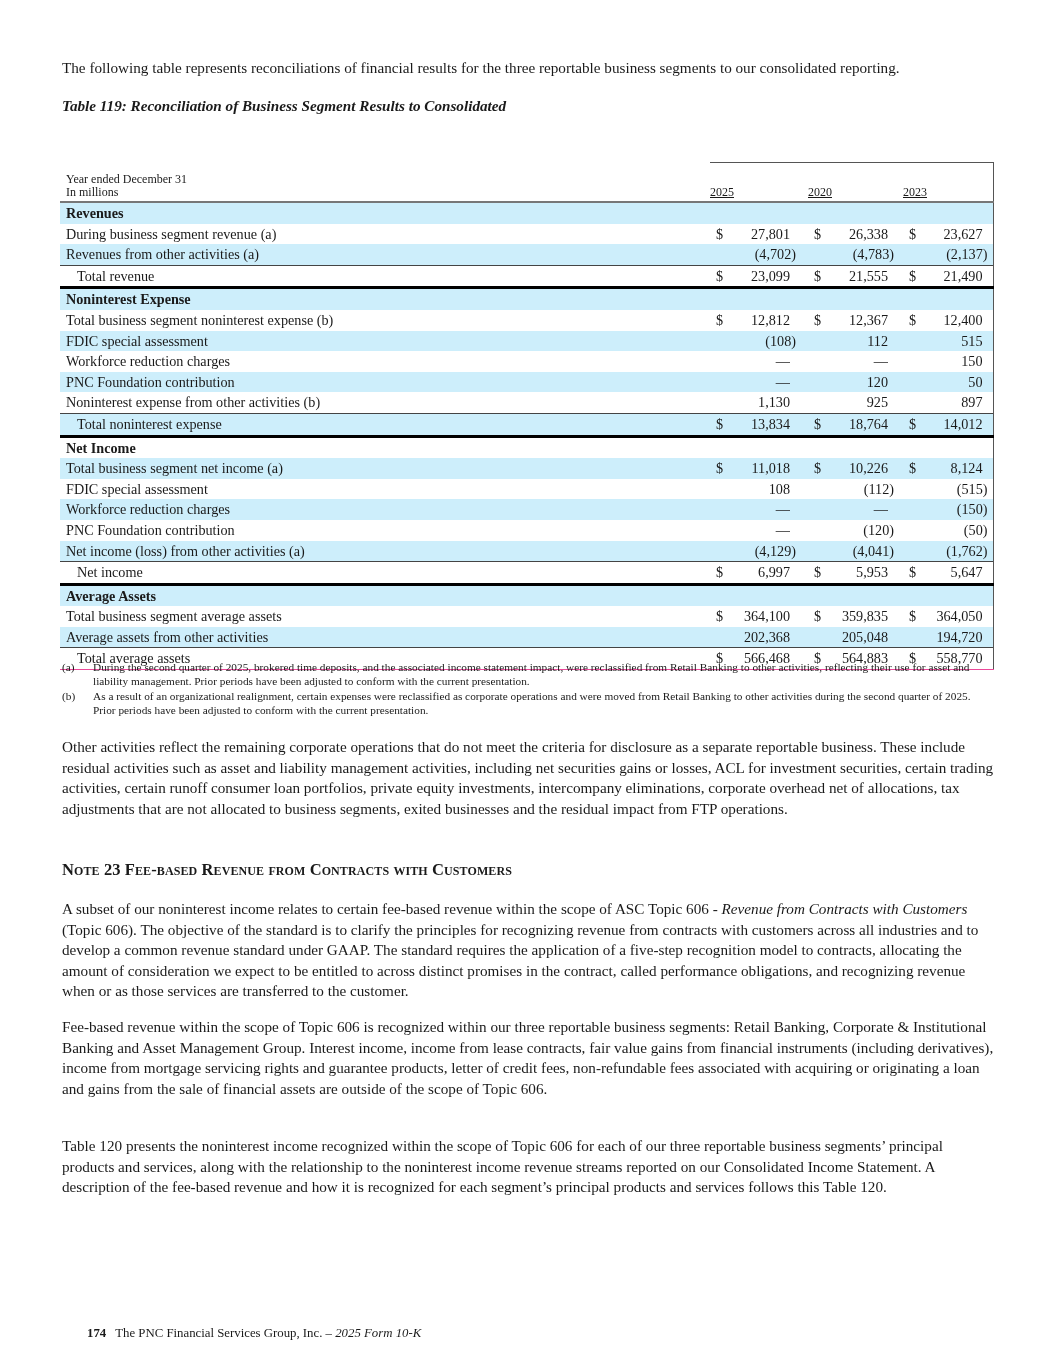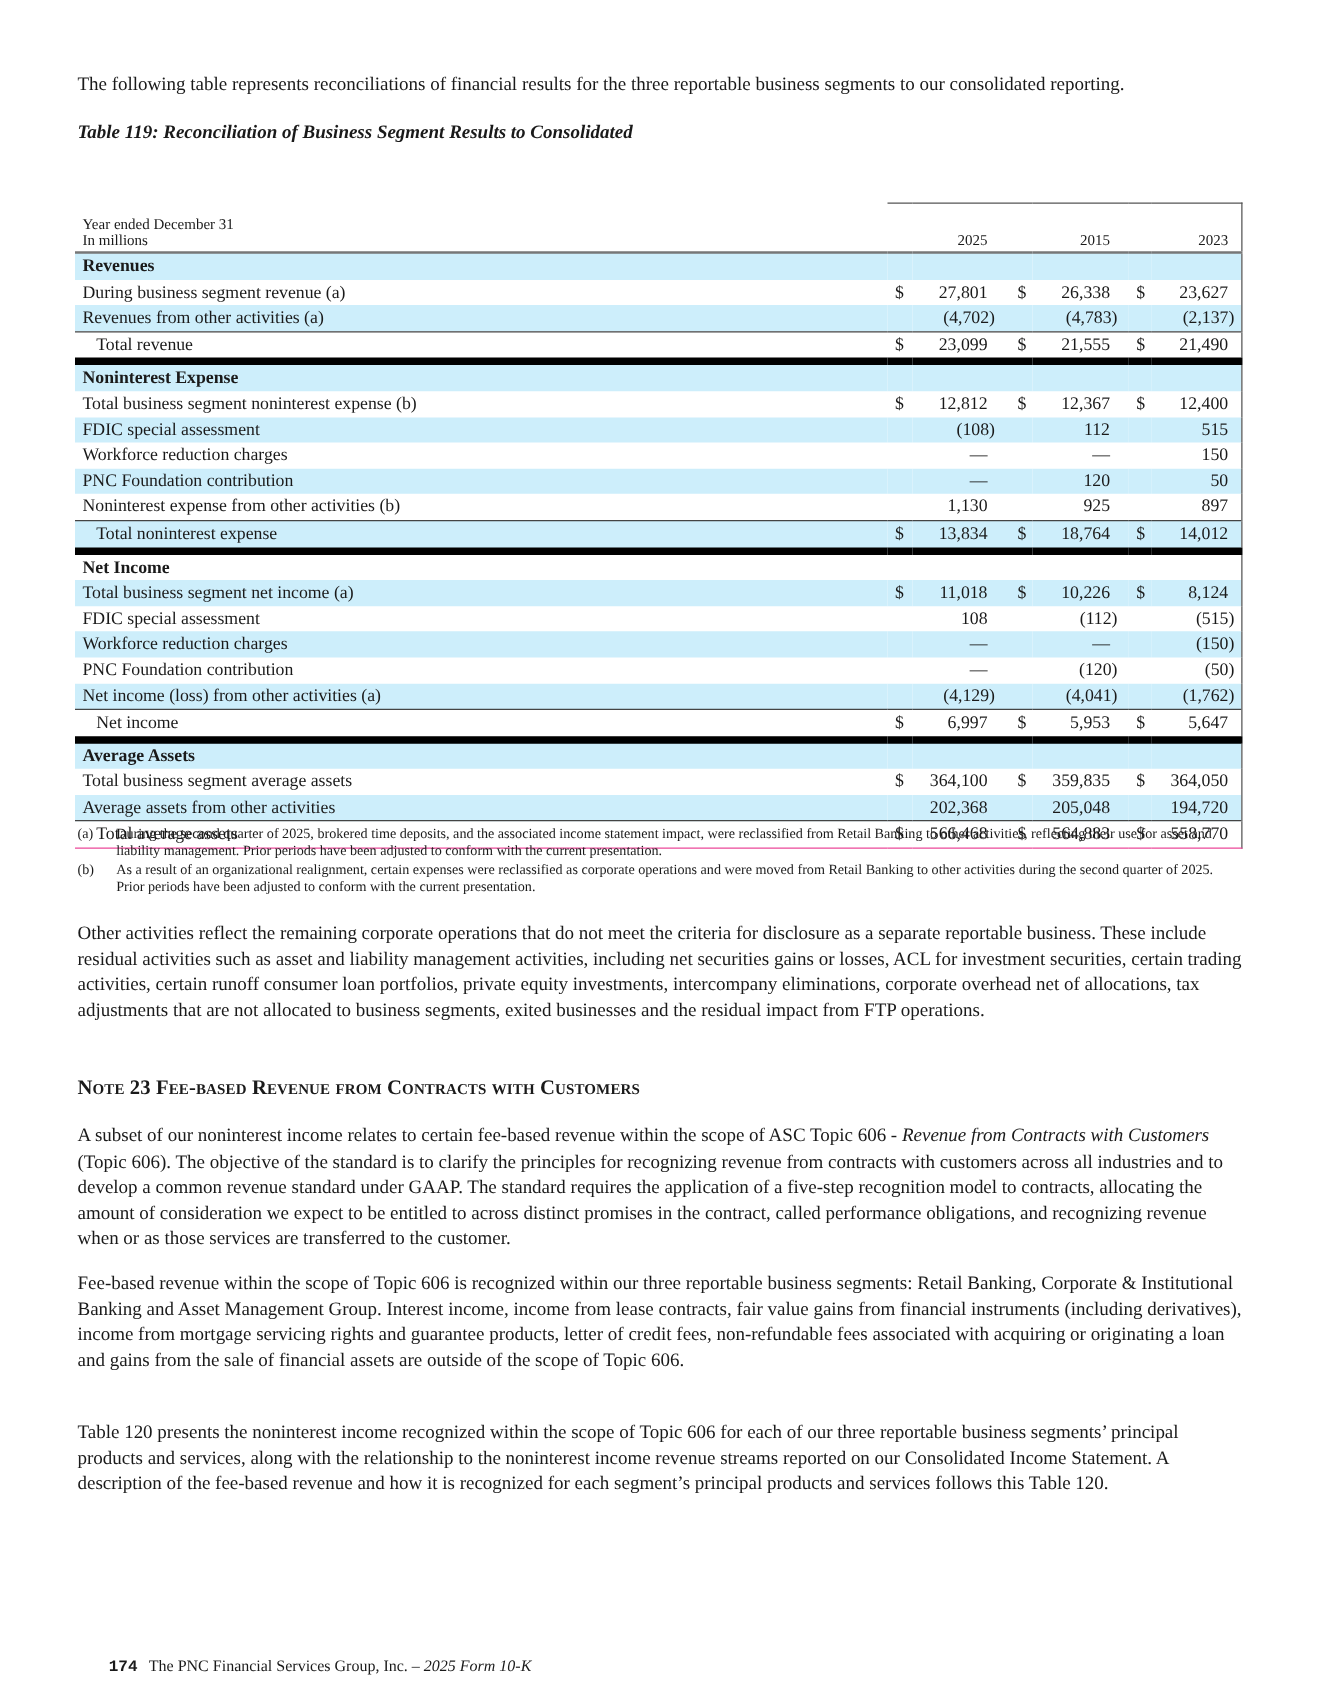--- a/index.html
+++ b/index.html
@@ -13,45 +13,45 @@
       font-size: 15.2px; font-weight: bold; font-style: italic;
       margin: 17px 0 0 0; line-height: 20px;
     }
     .fin-table {
       position: absolute; left: 60px; top: 162px; width: 933px;
       border-collapse: collapse; font-size: 14.2px; table-layout: fixed;
     }
     .fin-table td { padding: 0; height: 20.6px; line-height: 20.6px; white-space: nowrap; }
     .fin-table .hdr td { height: 36px; vertical-align: bottom; font-size: 12px; line-height: 13px; padding-bottom: 2px; }
     .hdr .hdr-label { padding-left: 6px; }
-    .hdr .yr { text-align: right; }
+    .hdr .yr { text-align: left; text-decoration: underline; }
     .hdr td.topline { border-top: 1.5px solid #555; }
     .hdr td.rightline { border-right: 1.5px solid #555; }
     .fin-table tr.blue td { background: #cdeefb; }
     .fin-table tr.underhdr td { border-top: 2px solid #777; }
-    .fin-table tr.section td { border-top: 6px solid #000000; }
+    .fin-table tr.section td { border-top: 3px solid #000000; }
     .fin-table tr.total td { border-top: 1.5px solid #444; }
     .fin-table tr.last td { border-bottom: 1px solid #ec4899; }
     .fin-table td.rb { border-right: 1.5px solid #555; }
     .lbl { padding-left: 6px !important; }
     .lbl.indent { padding-left: 17px !important; }
     .lbl.bold { font-weight: bold; }
     .cur { text-align: left; padding-left: 6px !important; }
     .num { text-align: right; }
     .footnotes { position: absolute; left: 62px; top: 660px; width: 930px; font-size: 11.3px; line-height: 14.3px; }
     .fn { display: flex; margin: 0; }
     .fn .fn-key { width: 31px; flex: 0 0 31px; }
     .fn .fn-text { flex: 1; }
     .body-para { position: absolute; left: 62px; width: 932px; font-size: 15.2px; line-height: 20.6px; margin: 0; }
     .note-heading {
       position: absolute; left: 62px; top: 860px; margin: 0;
       font-size: 16.5px; font-weight: bold; font-variant: small-caps; letter-spacing: 0.1px; text-align: right;
     }
     .footer { position: absolute; left: 87px; top: 1326px; font-size: 12.8px; }
-    .footer .pg { font-weight: bold; margin-right: 9px; font-family: Liberation Mono, monospace; }
+    .footer .pg { font-weight: bold; margin-right: 9px; }
     .footer .form { font-style: italic; }
   </style>
 </head>
 <body>
 
 <div class="page">
   <p class="intro">The following table represents reconciliations of financial results for the three reportable business segments to our consolidated reporting.</p>
   <p class="table-title">Table 119: Reconciliation of Business Segment Results to Consolidated</p>
 </div>
 
@@ -68,21 +68,21 @@
   <tbody>
       <tr class="hdr">
     <td class="hdr-label">
       <div>Year ended December 31</div>
       <div>In millions</div>
     </td>
     <td class="topline" colspan="2">
           <div class="yr" style="padding-right:18px">2025</div>
         </td>
     <td class="topline" colspan="2">
-          <div class="yr" style="padding-right:15px">2015</div>
+          <div class="yr" style="padding-right:15px">2020</div>
         </td>
     <td class="topline rightline" colspan="2">
           <div class="yr" style="padding-right:10px">2023</div>
         </td>
   </tr>
 
   <tr class="blue underhdr">
     <td class="lbl bold">Revenues</td>
     <td></td>
         <td></td>

